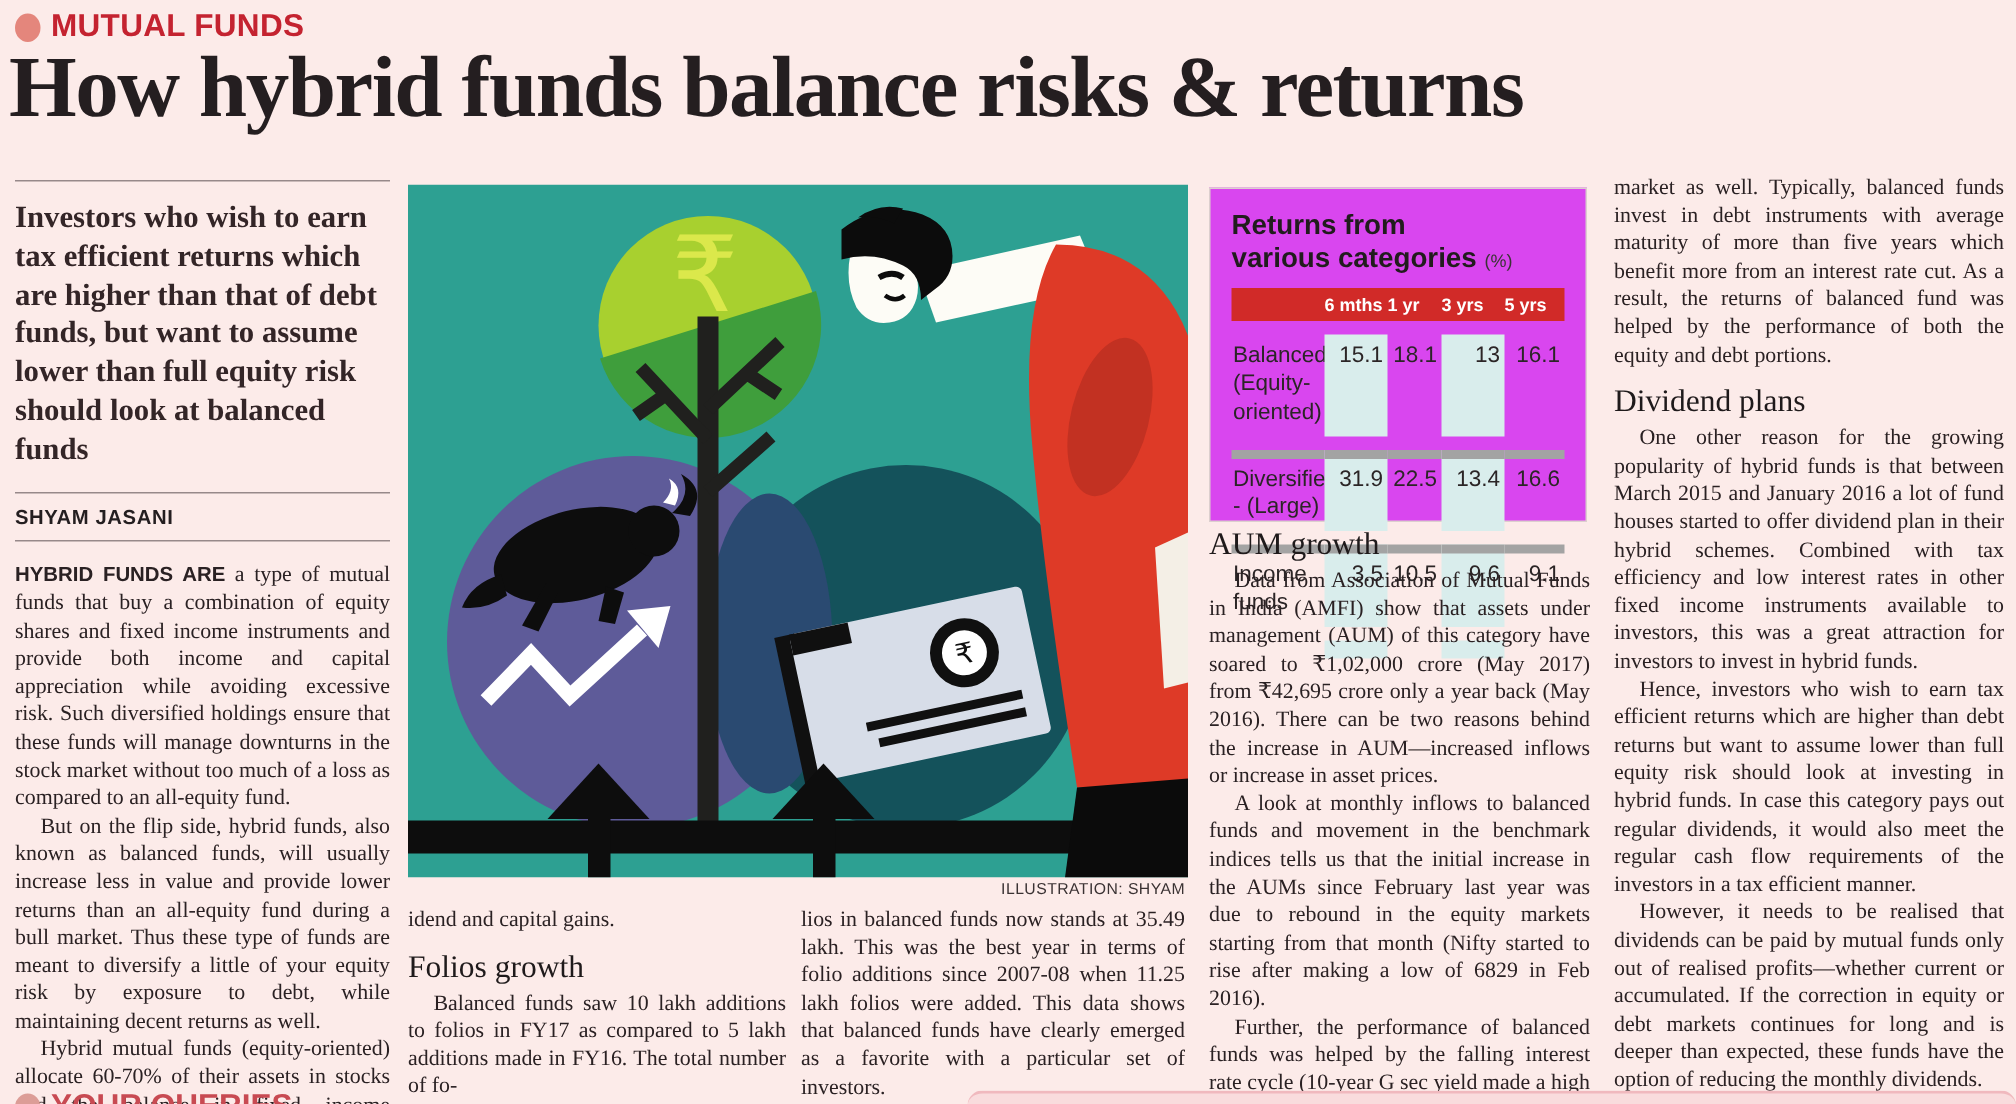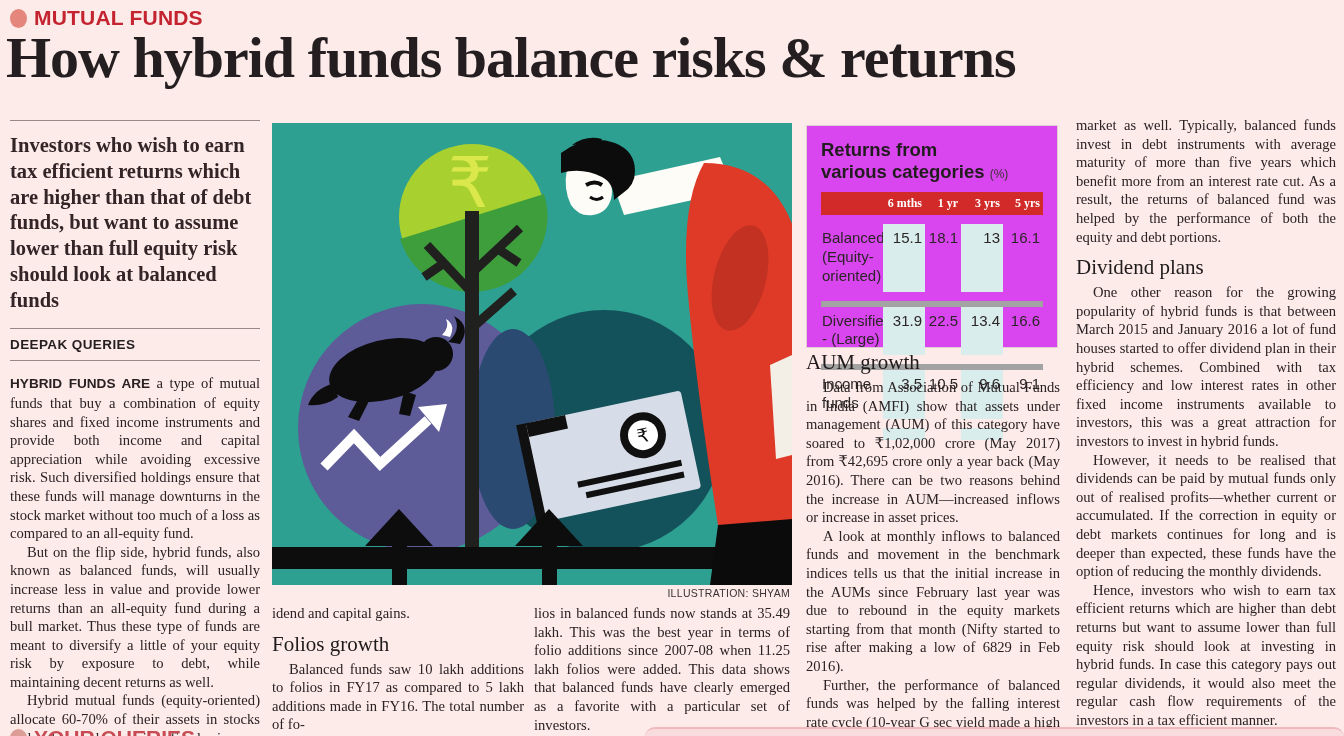--- a/index.html
+++ b/index.html
@@ -35,21 +35,21 @@
   .col2{left:272px;top:604px;width:252px;height:132px;}
   .col3{left:534px;top:604px;width:256px;height:132px;}
   
   .tablebox{position:absolute;left:806px;top:125px;width:252px;height:223px;background:#d946ef;
             border:1px solid #dccfce;box-sizing:border-box;padding:13px 14px 0 14px;
             font-family:"Liberation Sans","DejaVu Sans",sans-serif;}
   .tbl-title{font-size:18.5px;font-weight:bold;color:#211c1d;line-height:1.2;}
   .tbl-title .pct{font-size:12px;font-weight:normal;color:#3a3435;}
   .tgrid{display:grid;grid-template-columns:62px 42px 36px 42px 40px;margin-top:9px;}
   .thead{background:#d12a28;color:#fff;font-weight:bold;font-size:12px;}
-  .thead>div{padding:4px 3px 4px 0;text-align:right;font-family:Liberation Serif, serif;}
+  .thead>div{padding:4px 3px 4px 0;text-align:left;}
   .trow>div{padding:5px 3px 6px 0;font-size:15px;color:#2b2526;text-align:right;}
   .trow>div.lbl{text-align:left;padding-left:1px;line-height:1.25;}
   .trow.rule>div{border-top:6px solid #a3a3a3;}
   .v0,.v2{background:#d9edec;}
   .tspacer{height:12px;}
   
   .col4{left:806px;top:351px;width:254px;height:385px;}
   .col5{left:1076px;top:116px;width:260px;height:620px;}
   
   .bottom-kicker{position:absolute;left:10px;top:726px;display:flex;align-items:center;gap:7px;
@@ -66,21 +66,21 @@
 
   <div class="kicker">
     <span class="dot"></span>
     <span>MUTUAL FUNDS</span>
   </div>
 
   <div class="headline">How hybrid funds balance risks &amp; returns</div>
 
   <div class="col col1">
     <div class="standfirst">Investors who wish to earn tax efficient returns which are higher than that of debt funds, but want to assume lower than full equity risk should look at balanced funds</div>
-    <div class="byline">DEEPAK QUERIES</div>
+    <div class="byline">SHYAM JASANI</div>
     <p><span class="lead">HYBRID FUNDS ARE</span><span> a type of mutual funds that buy a combination of equity shares and fixed income instruments and provide both income and capital appreciation while avoiding excessive risk. Such diversified holdings ensure that these funds will manage downturns in the stock market without too much of a loss as compared to an all-equity fund.</span></p>
     <p class="ind">But on the flip side, hybrid funds, also known as balanced funds, will usually increase less in value and provide lower returns than an all-equity fund during a bull market. Thus these type of funds are meant to diversify a little of your equity risk by exposure to debt, while maintaining decent returns as well.</p>
     <p class="ind">Hybrid mutual funds (equity-oriented) allocate 60-70% of their assets in stocks and the balance in fixed income instruments. An allocation of 65% or more towards equity entitles the holders of units to concessional tax treatment in terms of div-</p>
   </div>
 
   <div class="illo">
     <svg viewBox="0 0 520 462" width="520" height="462">
       <rect width="520" height="462" fill="#2da092"></rect>
 
       <circle cx="150" cy="305" r="124" fill="#5e5b99"></circle>
@@ -207,22 +207,22 @@
     <h3 class="sec" style="margin-top:0">AUM growth</h3>
     <p class="ind">Data from Association of Mutual Funds in India (AMFI) show that assets under management (AUM) of this category have soared to ₹1,02,000 crore (May 2017) from ₹42,695 crore only a year back (May 2016). There can be two reasons behind the increase in AUM—increased inflows or increase in asset prices.</p>
     <p class="ind">A look at monthly inflows to balanced funds and movement in the benchmark indices tells us that the initial increase in the AUMs since February last year was due to rebound in the equity markets starting from that month (Nifty started to rise after making a low of 6829 in Feb 2016).</p>
     <p class="ind">Further, the performance of balanced funds was helped by the falling interest rate cycle (10-year G sec yield made a high of 7.85% in February 2016 compared to 6.5% now) leading to a spectacular rally in the debt</p>
   </div>
 
   <div class="col col5">
     <p>market as well. Typically, balanced funds invest in debt instruments with average maturity of more than five years which benefit more from an interest rate cut. As a result, the returns of balanced fund was helped by the performance of both the equity and debt portions.</p>
     <h3 class="sec">Dividend plans</h3>
     <p class="ind">One other reason for the growing popularity of hybrid funds is that between March 2015 and January 2016 a lot of fund houses started to offer dividend plan in their hybrid schemes. Combined with tax efficiency and low interest rates in other fixed income instruments available to investors, this was a great attraction for investors to invest in hybrid funds.</p>
+    <p class="ind">Hence, investors who wish to earn tax efficient returns which are higher than debt returns but want to assume lower than full equity risk should look at investing in hybrid funds. In case this category pays out regular dividends, it would also meet the regular cash flow requirements of the investors in a tax efficient manner.</p>
     <p class="ind">However, it needs to be realised that dividends can be paid by mutual funds only out of realised profits—whether current or accumulated. If the correction in equity or debt markets continues for long and is deeper than expected, these funds have the option of reducing the monthly dividends.</p>
-    <p class="ind">Hence, investors who wish to earn tax efficient returns which are higher than debt returns but want to assume lower than full equity risk should look at investing in hybrid funds. In case this category pays out regular dividends, it would also meet the regular cash flow requirements of the investors in a tax efficient manner.</p>
 
   </div>
 
   <div class="bottom-kicker">
     <span class="dot"></span>
     <span>YOUR QUERIES</span>
   </div>
   <div class="next-band"></div>
 
 </div>

